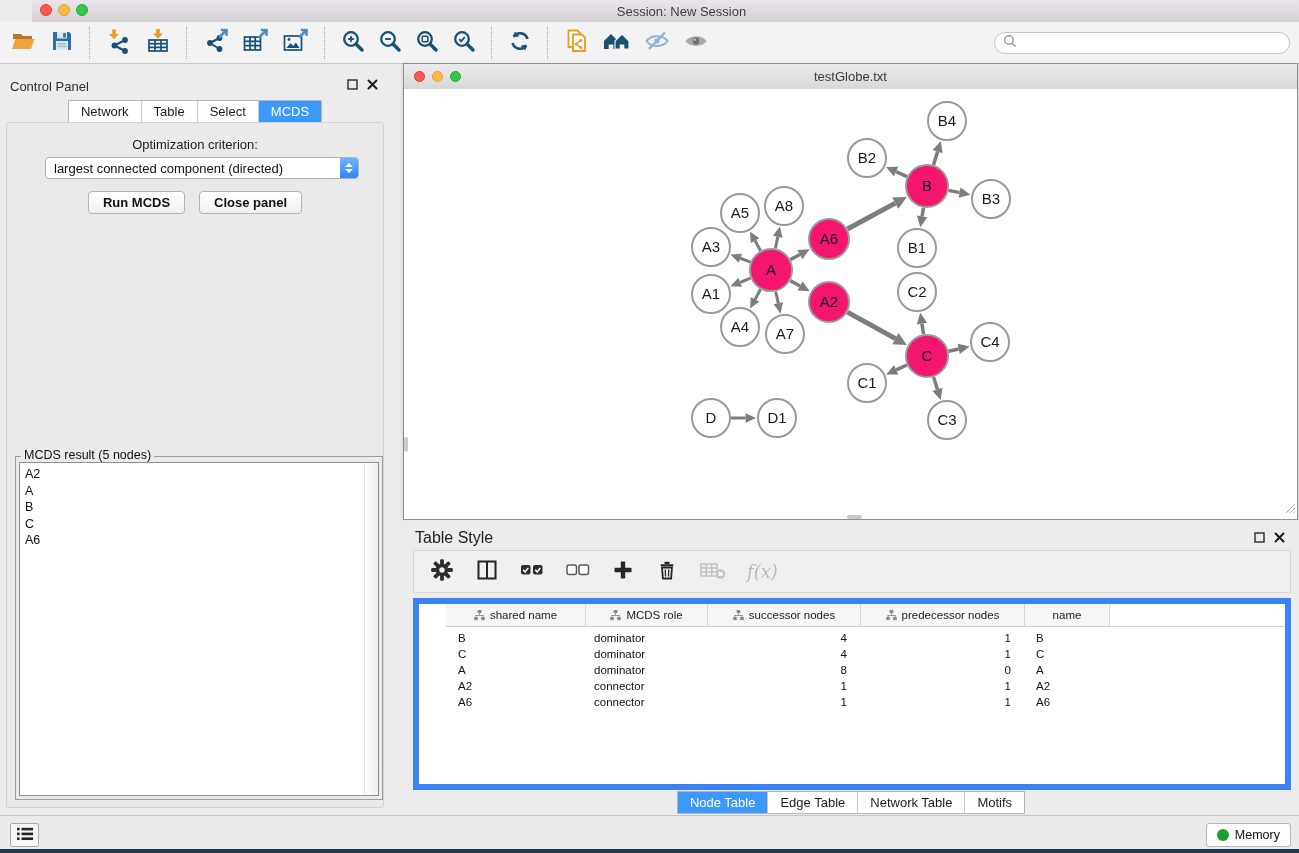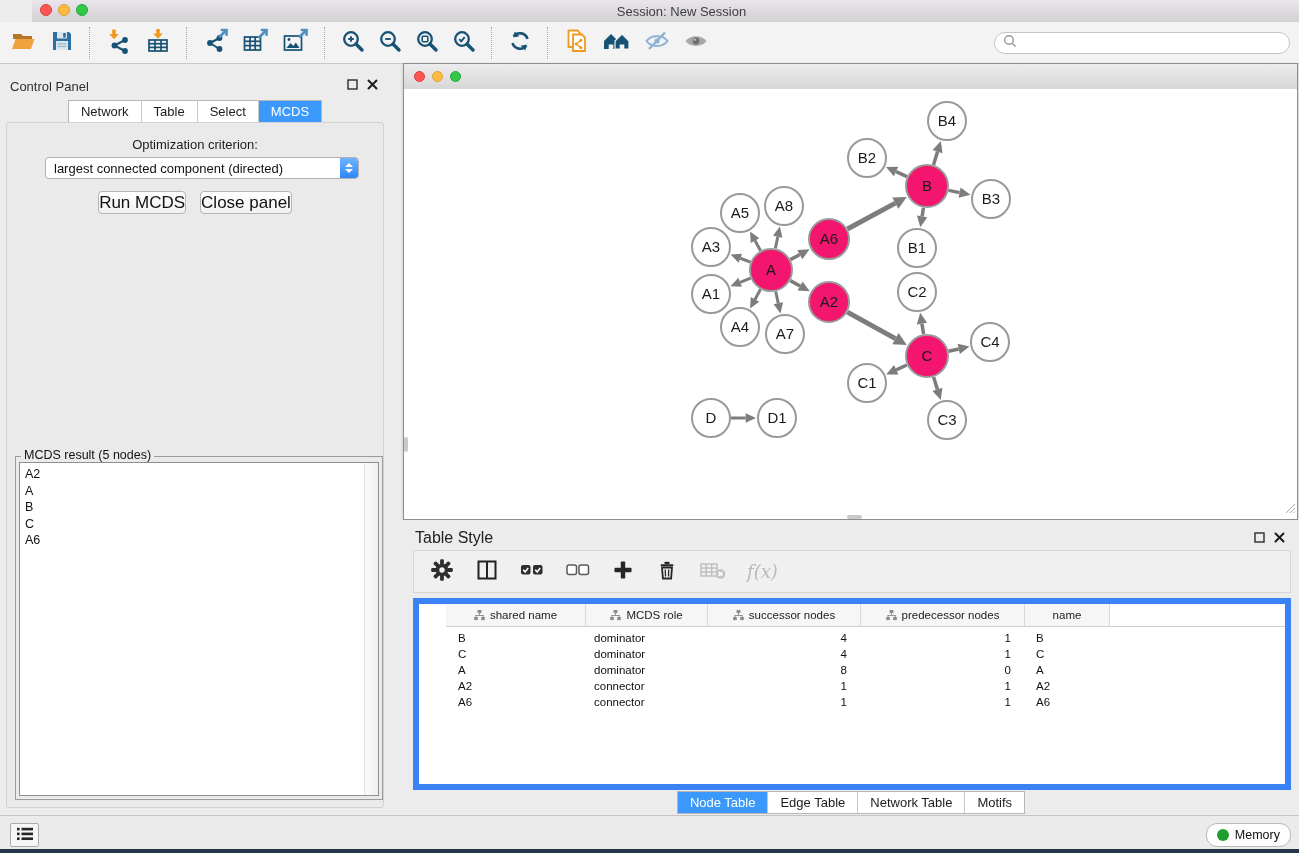--- a/index.html
+++ b/index.html
@@ -37,22 +37,22 @@
   .opt-label{text-align:center;margin-top:14px;font-size:13px;color:#1d1d1d;}
   .select{position:absolute;left:38px;top:34px;width:314px;height:22px;background:#fff;border:1px solid #b1b1b1;
           border-radius:4px;display:flex;align-items:center;box-sizing:border-box;}
   .select-text{flex:1;font-size:13px;padding:0 8px;color:#111;white-space:nowrap;overflow:hidden;}
   .stepper{width:18px;height:20px;border-radius:0 3px 3px 0;background:linear-gradient(#6fb2ff,#2f87fb);
            display:flex;flex-direction:column;align-items:center;justify-content:center;gap:2px;}
   .stepper i{display:block;width:0;height:0;border-left:4px solid transparent;border-right:4px solid transparent;}
   .stepper i.up{border-bottom:4px solid #fff;}
   .stepper i.dn{border-top:4px solid #fff;}
   .btn-row{position:absolute;left:0;top:68px;width:100%;display:flex;justify-content:center;gap:14px;}
-  .btn{height:23px;padding:0 0;background:linear-gradient(#ffffff,#f1f1f1);border:1px solid #b4b4b4;
-       border-radius:4px;font-size:17px;color:#111;font-family:"Liberation Sans",sans-serif;}
+  .btn{height:23px;padding:0 14px;background:linear-gradient(#ffffff,#f1f1f1);border:1px solid #b4b4b4;
+       border-radius:4px;font-size:13px;color:#111;font-family:"Liberation Sans",sans-serif;font-weight:bold;}
   .group{position:absolute;left:8px;top:333px;width:366px;height:342px;border:1px solid #9b9b9b;background:#eaeaea;}
   .group-label{position:absolute;top:-9px;left:5px;background:#eaeaea;padding:0 3px;font-size:12.5px;color:#111;}
   .listbox{position:absolute;left:3px;right:3px;top:5px;bottom:3px;background:#fff;border:1px solid #8f8f8f;display:flex;}
   .list-main{flex:1;padding-top:3px;overflow:hidden;}
   .list-line{font-size:12.5px;line-height:16.5px;padding-left:5px;color:#111;}
   .list-scroll{width:13px;border-left:1px solid #e2e2e2;background:linear-gradient(90deg,#fbfbfb,#efefef);}
   
   .net-window{position:absolute;left:403px;top:63px;width:895px;height:457px;background:#fff;
               border:1px solid #8e8e8e;box-sizing:border-box;box-shadow:0 1px 3px rgba(0,0,0,.18);}
   .nw-titlebar{position:relative;height:25px;background:linear-gradient(#ececec,#d7d7d7);border-bottom:1px solid #a8a8a8;}
@@ -79,21 +79,21 @@
   .c0{width:140px;} .c1{width:122px;} .c2{width:153px;} .c3{width:164px;} .c4{width:85px;}
   .td.c0{padding-left:12px;} .td.c1{padding-left:8px;}
   .td.c2,.td.c3{text-align:right;padding-right:14px;}
   .td.c4{padding-left:11px;}
   .tbody{padding-top:3px;}
   .table-tabs-row{position:absolute;left:0;right:0;top:271px;display:flex;justify-content:center;}
   
   .statusbar{position:absolute;left:0;top:815px;width:100%;height:34px;background:#ebebeb;border-top:1px solid #c5c5c5;box-sizing:border-box;}
   .status-btn{position:absolute;left:10px;top:7px;width:29px;height:24px;background:#f6f6f6;border:1px solid #ababab;
               border-radius:2px;display:flex;align-items:center;justify-content:center;padding:0;}
-  .memory-btn{position:absolute;right:8px;top:7px;height:24px;background:#fdfdfd;border:1px solid #b9b9b9;border-radius:11px;
+  .memory-btn{position:absolute;right:8px;top:7px;height:24px;background:#fdfdfd;border:1px solid #b9b9b9;border-radius:3px;
               display:flex;align-items:center;gap:6px;padding:0 10px;font-size:12.5px;color:#111;font-family:"Liberation Sans",sans-serif;}
   .mem-dot{width:12px;height:12px;border-radius:50%;background:#1f9d2f;display:inline-block;}
   .desktop-strip{position:absolute;left:0;bottom:0;width:100%;height:4px;background:#27374b;}
 </style>
 </head>
 <body>
 
 <div class="screen">
 
   <div class="titlebar">
@@ -325,20 +325,21 @@
     </div>
   </div>
 
   <div class="net-window">
     <div class="nw-titlebar">
       <div class="nw-traffic">
         <span class="tl sm red"></span>
         <span class="tl sm yel"></span>
         <span class="tl sm grn"></span>
       </div>
+      <div class="nw-title">testGlobe.txt</div>
     </div>
     <div class="canvas">
       <svg id="graph-svg" width="893" height="430">
           <line x1="356.48901716798036" y1="161.67335414757676" x2="351.0020391329735" y2="151.58439453482222" stroke="#7d7d7d" stroke-width="3"></line>
           <polygon points="346.03321088510967,142.44816195004034 355.26268605953044,149.2672005923088 346.74139220641655,153.90158847733565" fill="#7d7d7d"></polygon>
           <line x1="371.3793183343823" y1="159.44027896919482" x2="373.7495183772907" y2="147.7716018348765" stroke="#7d7d7d" stroke-width="3"></line>
           <polygon points="375.8197415899078,137.57973371122313 378.5024568772637,148.7370424676835 368.99657987731774,146.8061612020695" fill="#7d7d7d"></polygon>
           <line x1="346.4575854193549" y1="173.12540774408606" x2="336.3196280832844" y2="169.23919076525902" stroke="#7d7d7d" stroke-width="3"></line>
           <polygon points="326.60866846334307,165.5166562442815 338.0556177397018,164.71052209634408 334.58363842686697,173.76785943417397" fill="#7d7d7d"></polygon>
           <line x1="346.5735128005243" y1="189.1705948797903" x2="336.1541680937971" y2="193.33833276248114" stroke="#7d7d7d" stroke-width="3"></line>

